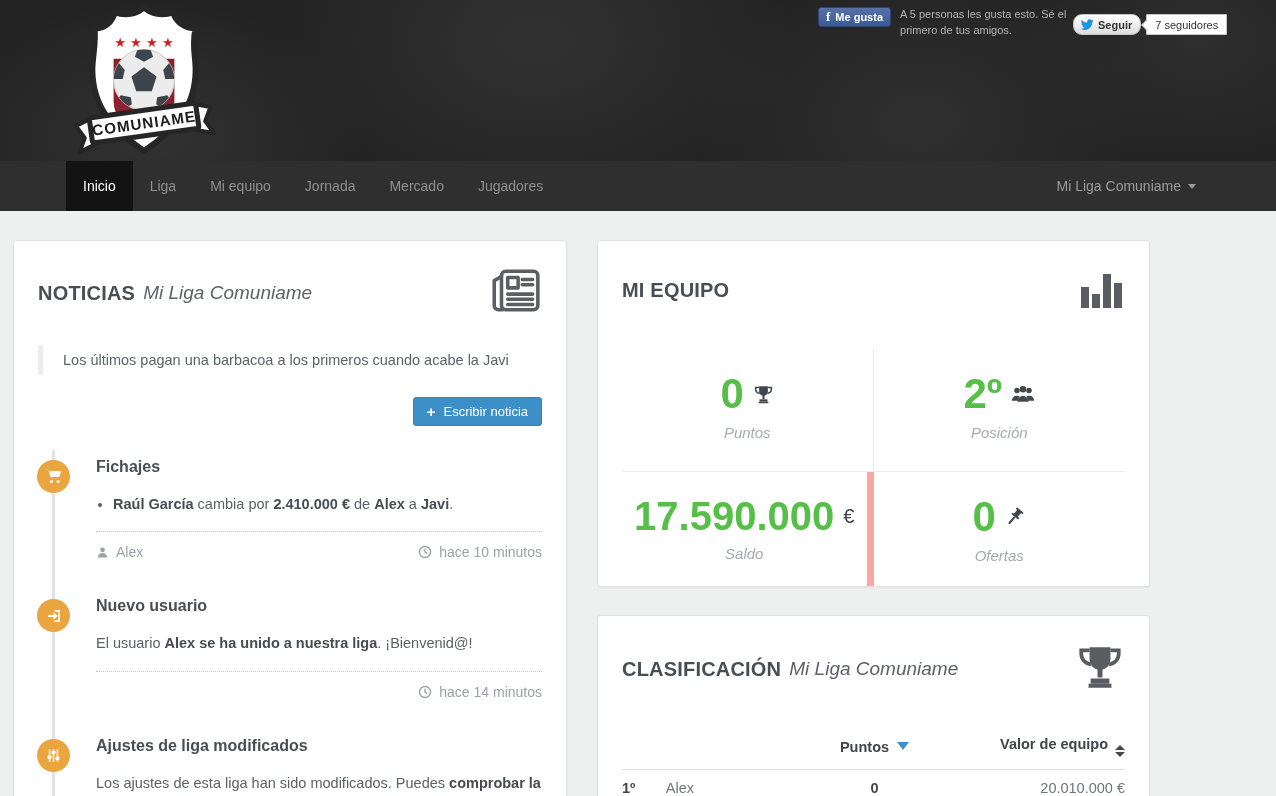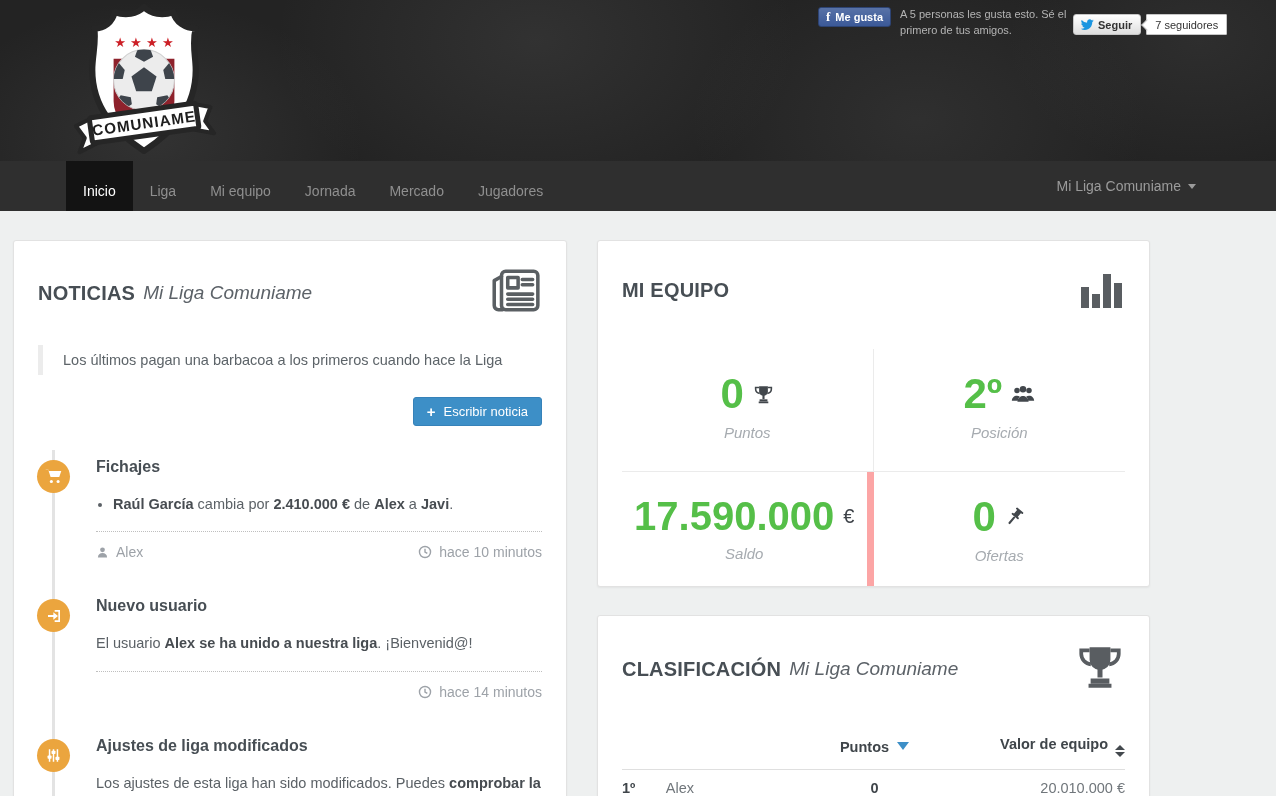--- a/index.html
+++ b/index.html
@@ -18,30 +18,30 @@
 
   .fb-widget { position:absolute; left:818px; top:7px; display:flex; gap:9px; align-items:flex-start; }
   .fb-btn { display:inline-flex; align-items:center; gap:5px; height:20px; padding:0 7px;
     background:linear-gradient(#5872a7,#3b5998); border:1px solid #2d4373; border-radius:3px;
     color:#fff; font-size:11px; font-weight:700; cursor:pointer; }
   .fb-f { font-size:13px; font-weight:700; font-family:"Liberation Serif",serif; }
   .fb-text { font-size:11px; line-height:1.45; color:#b4b4b4; }
 
   .tw-widget { position:absolute; left:1073px; top:14px; display:flex; gap:5px; align-items:center; }
   .tw-btn { display:inline-flex; align-items:center; gap:4px; height:21px; padding:0 8px 0 6px;
-    background:linear-gradient(#ffffff,#dedede); border:1px solid #c6c6c6; border-radius:3px;
+    background:linear-gradient(#ffffff,#dedede); border:1px solid #c6c6c6; border-radius:9px;
     color:#333; font-size:11px; font-weight:700; cursor:pointer; }
   .tw-count { position:relative; height:21px; padding:0 8px; display:inline-flex; align-items:center;
     background:#fff; border:1px solid #c6c6c6; border-radius:1px; color:#333; font-size:11px; }
   .tw-count::before { content:""; position:absolute; left:-4px; top:6px; width:7px; height:7px;
     background:#fff; border-left:1px solid #c6c6c6; border-bottom:1px solid #c6c6c6; transform:rotate(45deg); }
 
   
   .main-nav { height:50px; background:#2f2f2f; display:flex; align-items:stretch; padding-left:66px; position:relative; z-index:2; }
-  .nav-item { display:flex; align-items:flex-end; padding:12px 17px; font-size:14px; color:#8f8f8f; cursor:pointer; }
+  .nav-item { display:flex; align-items:center; padding:0 17px; font-size:14px; color:#8f8f8f; cursor:pointer; }
   .nav-item.active { background:#131313; color:#ffffff; }
   .league-dd { margin-left:auto; margin-right:80px; display:flex; align-items:center; gap:7px; font-size:14px; color:#9b9b9b; cursor:pointer; }
   .caret-down { width:0; height:0; border-left:4px solid transparent; border-right:4px solid transparent; border-top:5px solid #9b9b9b; }
 
   
   .content { display:flex; align-items:flex-start; gap:30px; padding:29px 0 0 13px; }
   .col-left { width:554px; flex:none; }
   .col-right { width:553px; flex:none; }
   .card { background:#fff; border:1px solid #e2e2e2; border-radius:3px; box-shadow:0 1px 2px rgba(0,0,0,.05); }
 
@@ -194,21 +194,21 @@
         <span class="head-icon">
           <svg width="54" height="48" viewBox="0 0 52 46" fill="none" stroke="#5a5f63" stroke-width="3.4" stroke-linecap="round" stroke-linejoin="round">
             <path d="M13 9 L6 13 V37 a4 4 0 0 0 4 4 h4"></path>
             <rect x="13" y="4" width="35" height="37" rx="4"></rect>
             <rect x="19" y="10" width="10" height="10"></rect>
             <path d="M33 12 h10 M33 17 h10 M19 26 h24 M19 31 h24 M19 36 h24"></path>
           </svg>
         </span>
       </div>
 
-      <blockquote class="quote">Los últimos pagan una barbacoa a los primeros cuando hace la Liga</blockquote>
+      <blockquote class="quote">Los últimos pagan una barbacoa a los primeros cuando acabe la Javi</blockquote>
 
       <div class="btn-row">
         <button class="btn-primary">
           <span class="btn-plus">+</span>
           <span>Escribir noticia</span>
         </button>
       </div>
 
       <div class="timeline">
 

